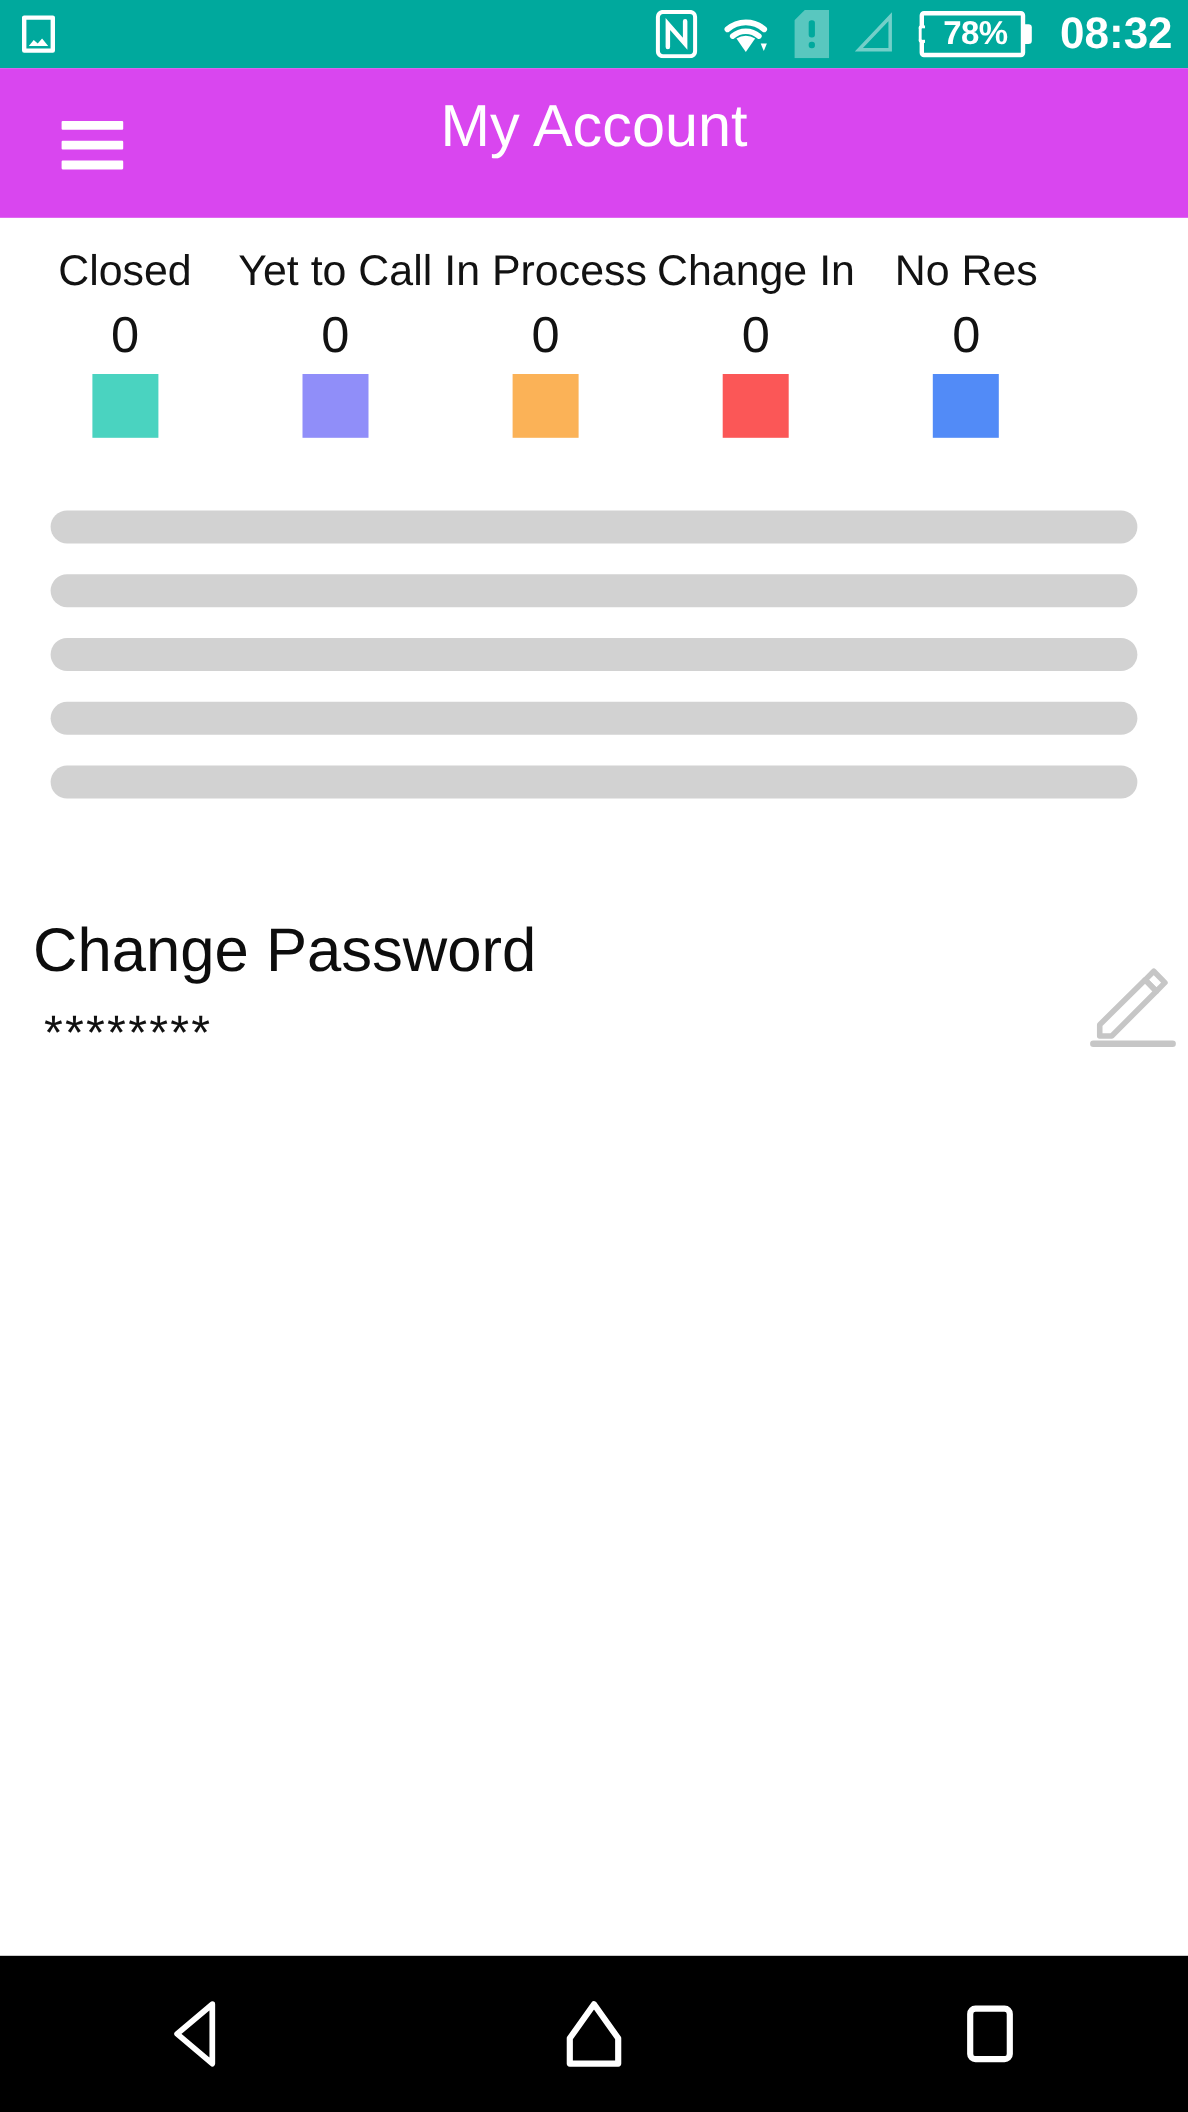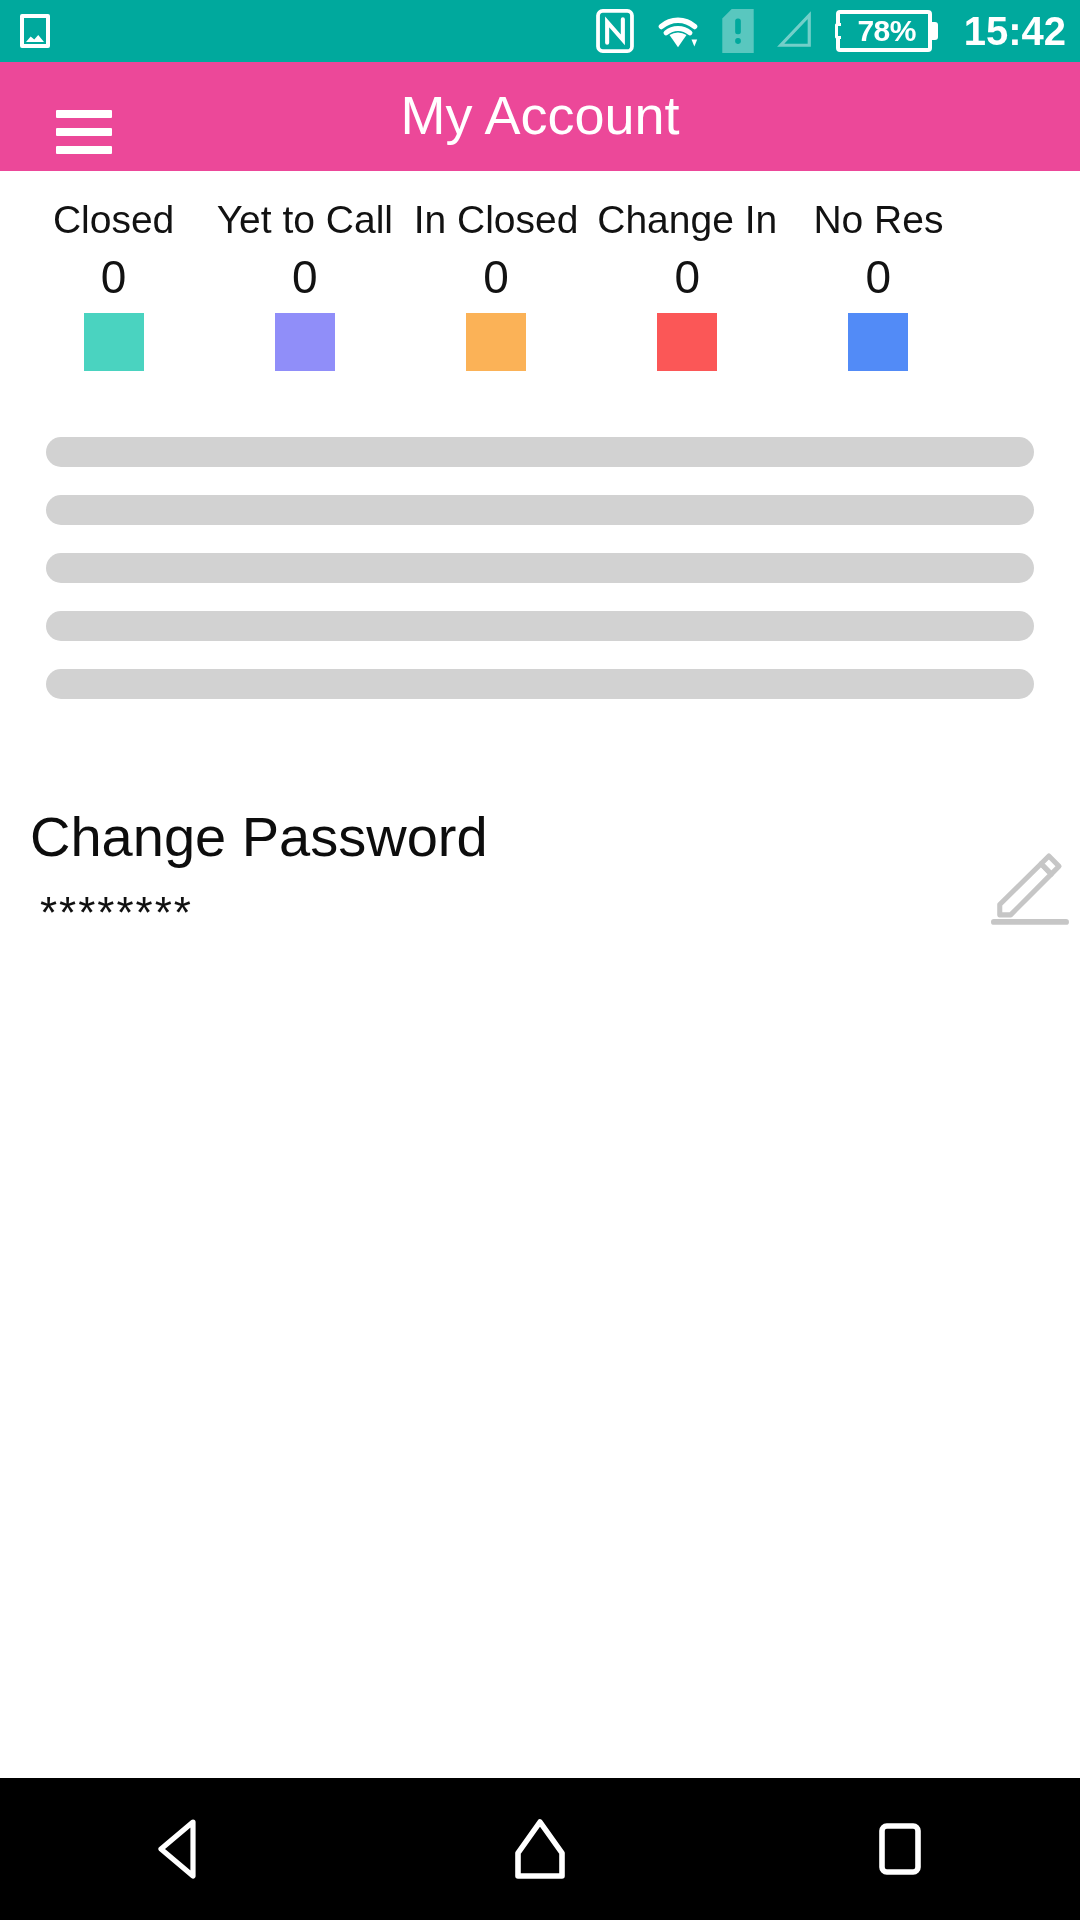--- a/index.html
+++ b/index.html
@@ -75,22 +75,22 @@
     letter-spacing:-0.5px; line-height:1;
   }
   #clock{
     color:#fff; font-size:40px; font-weight:bold;
     letter-spacing:0px; line-height:1;
     margin-left:4px;
   }
 
   
   #app-bar{
-    width:1080px; height:109px;
-    background:#ec4899;
+    width:1080px; height:136px;
+    background:#d946ef;
     position:relative;
   }
   #hamburger{
     position:absolute; left:56px; top:48px;
     width:56px; height:44px;
     display:flex; flex-direction:column; justify-content:space-between;
     cursor:pointer;
   }
   #hamburger span{
     display:block; height:8px; width:100%;
@@ -220,21 +220,21 @@
       <path d="M21 2 V21 H3 Z" fill="none" stroke="#ffffff" stroke-width="2"></path>
     </svg>
 
     <div id="battery">
       <span class="shell"></span>
       <span class="nub"></span>
       <span class="cap"></span>
       <span id="battery-pct">78%</span>
     </div>
 
-    <div id="clock">15:42</div>
+    <div id="clock">08:32</div>
   </div>
 </div>
 
 <div id="app-bar">
 
   <div id="hamburger">
     <span></span>
       <span></span>
       <span></span>
   </div>
@@ -252,21 +252,21 @@
     <div class="stat-swatch" style="background:#4ad3c0"></div>
   </div>
 
   <div class="stat-col">
     <div class="stat-label">Yet to Call</div>
     <div class="stat-value">0</div>
     <div class="stat-swatch" style="background:#908ef9"></div>
   </div>
 
   <div class="stat-col">
-    <div class="stat-label">In Closed</div>
+    <div class="stat-label">In Process</div>
     <div class="stat-value">0</div>
     <div class="stat-swatch" style="background:#fbb257"></div>
   </div>
 
   <div class="stat-col">
     <div class="stat-label">Change In</div>
     <div class="stat-value">0</div>
     <div class="stat-swatch" style="background:#fb5757"></div>
   </div>
 

